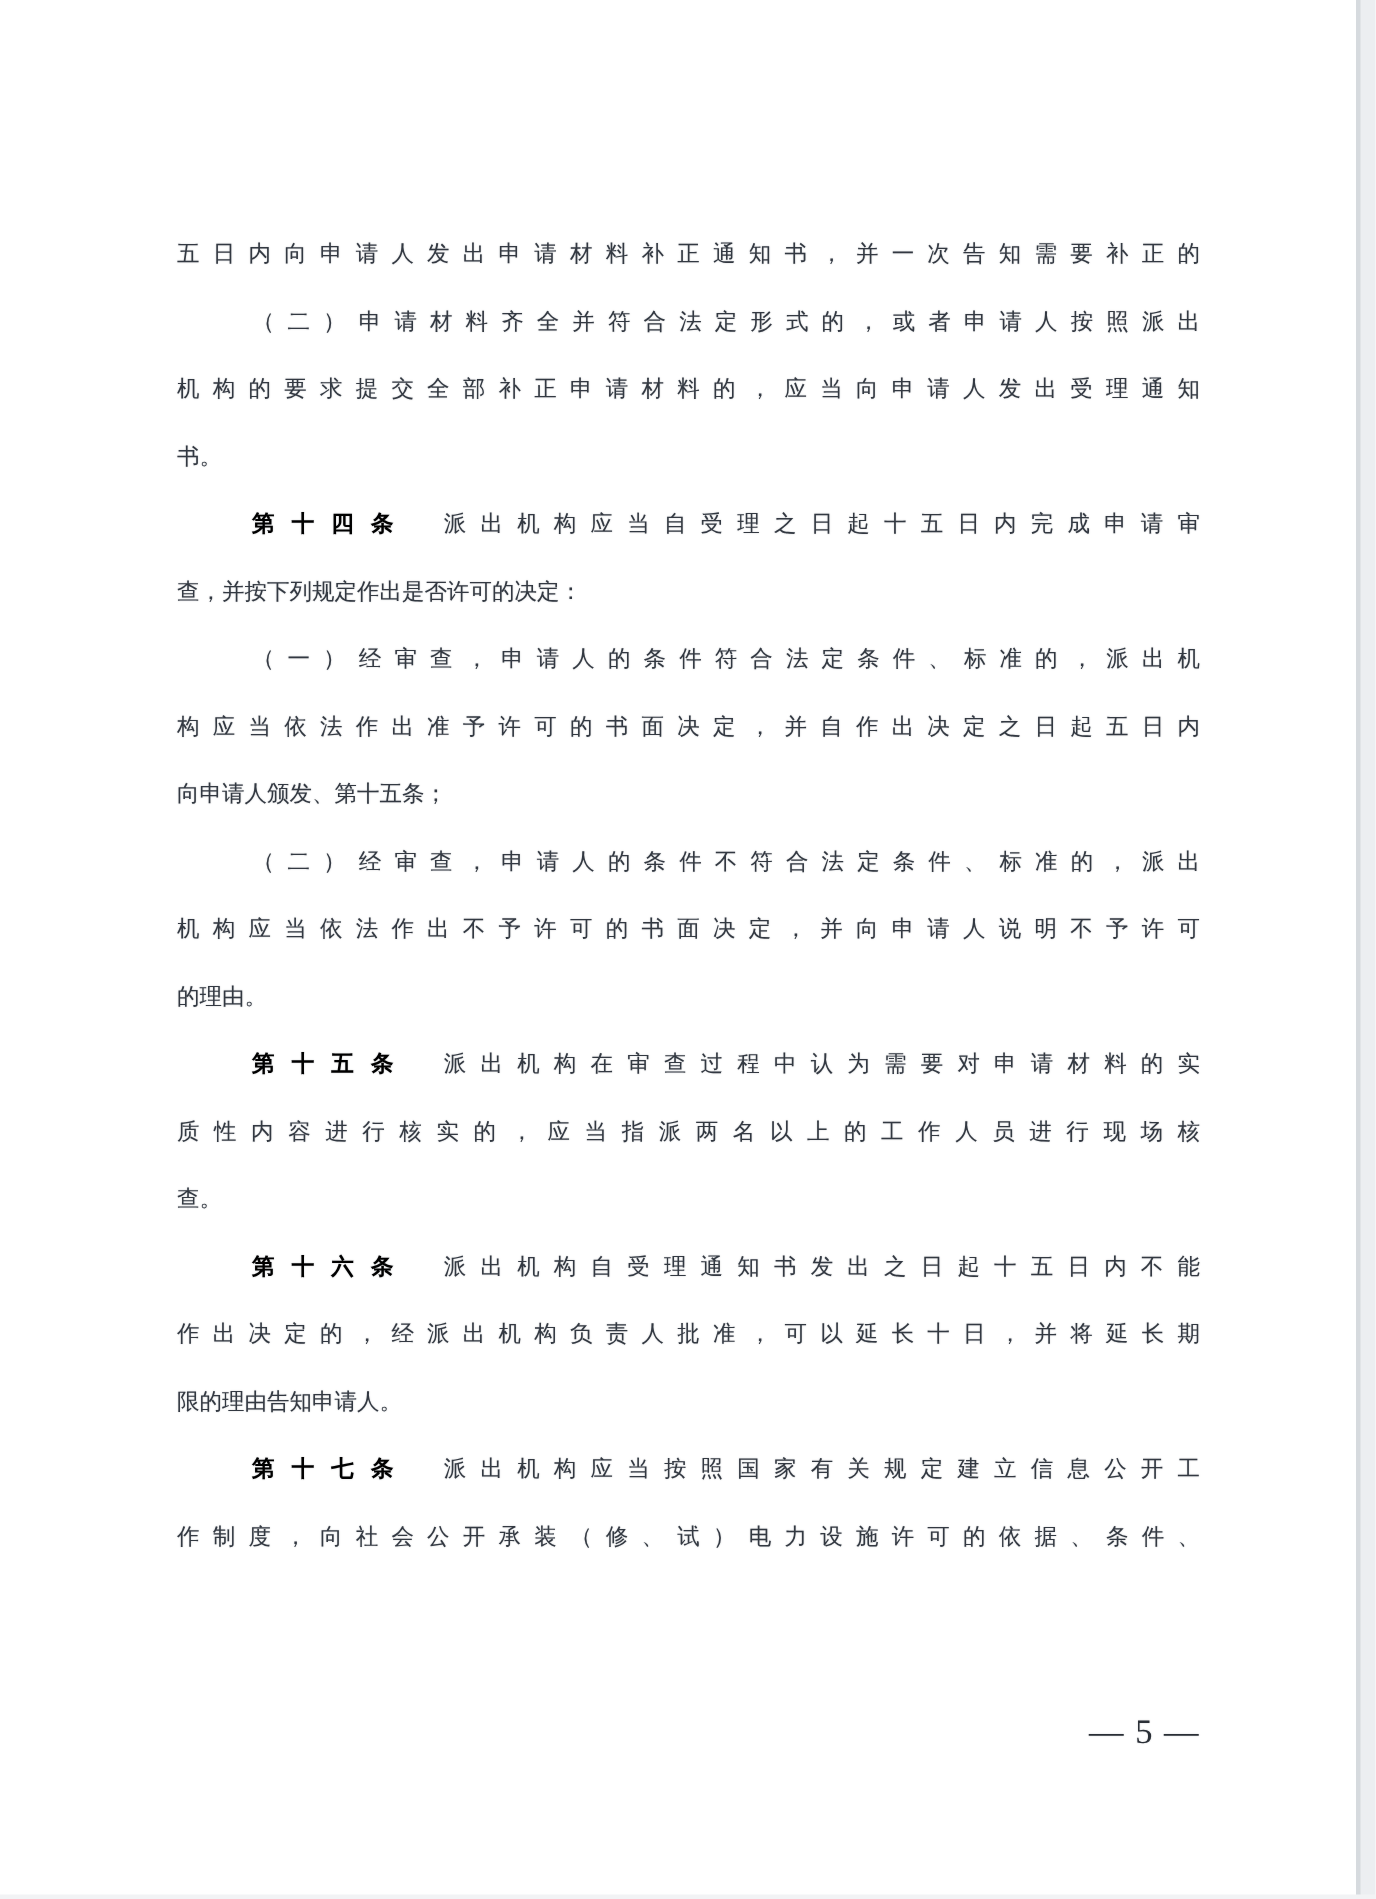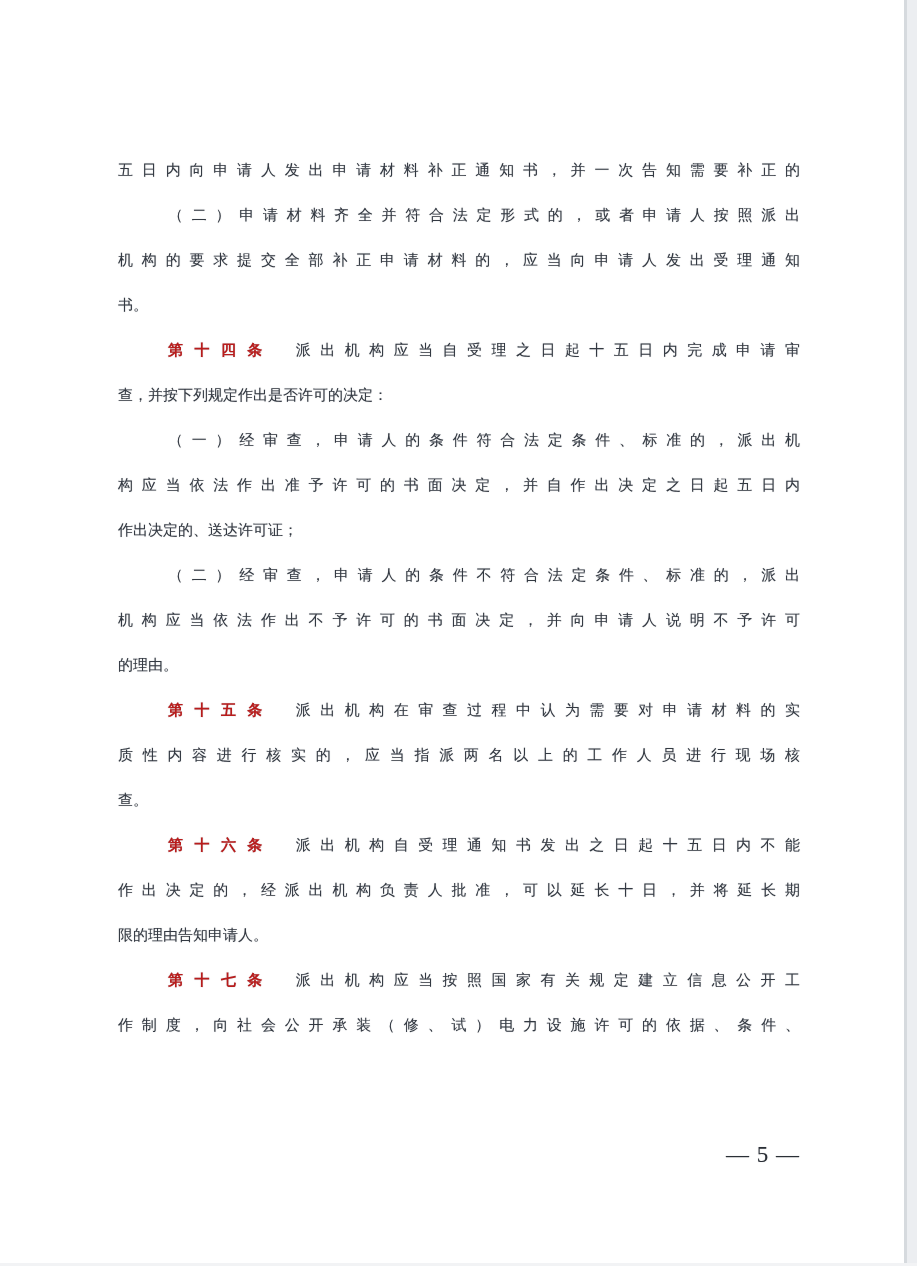--- a/index.html
+++ b/index.html
@@ -49,21 +49,21 @@
     white-space: normal;
     text-align: justify;
     text-align-last: justify;
     text-justify: inter-character;
   }
   .line.indent {
     padding-left: 50px;
   }
   .line .lead {
     font-weight: bold;
-    color: #b91c1c;
+    color: #000000;
     margin-right: 22px;
     letter-spacing: 2px;
     margin-top: 28px;
   }
   .footer-page-number {
     position: absolute;
     left: 118px;
     top: 1142px;
     width: 682px;
     text-align: right;
@@ -78,21 +78,21 @@
 
 <div class="doc-body">
     <div class="line justify"><span>五日内向申请人发出申请材料补正通知书，并一次告知需要补正的</span></div>
     <div class="line indent justify"><span>（二）申请材料齐全并符合法定形式的，或者申请人按照派出</span></div>
     <div class="line justify"><span>机构的要求提交全部补正申请材料的，应当向申请人发出受理通知</span></div>
     <div class="line"><span>书。</span></div>
     <div class="line indent justify"><b class="lead">第十四条</b><span>派出机构应当自受理之日起十五日内完成申请审</span></div>
     <div class="line"><span>查，并按下列规定作出是否许可的决定：</span></div>
     <div class="line indent justify"><span>（一）经审查，申请人的条件符合法定条件、标准的，派出机</span></div>
     <div class="line justify"><span>构应当依法作出准予许可的书面决定，并自作出决定之日起五日内</span></div>
-    <div class="line"><span>作出决定的、送达许可证；</span></div>
+    <div class="line"><span>向申请人颁发、第十五条；</span></div>
     <div class="line indent justify"><span>（二）经审查，申请人的条件不符合法定条件、标准的，派出</span></div>
     <div class="line justify"><span>机构应当依法作出不予许可的书面决定，并向申请人说明不予许可</span></div>
     <div class="line"><span>的理由。</span></div>
     <div class="line indent justify"><b class="lead">第十五条</b><span>派出机构在审查过程中认为需要对申请材料的实</span></div>
     <div class="line justify"><span>质性内容进行核实的，应当指派两名以上的工作人员进行现场核</span></div>
     <div class="line"><span>查。</span></div>
     <div class="line indent justify"><b class="lead">第十六条</b><span>派出机构自受理通知书发出之日起十五日内不能</span></div>
     <div class="line justify"><span>作出决定的，经派出机构负责人批准，可以延长十日，并将延长期</span></div>
     <div class="line"><span>限的理由告知申请人。</span></div>
     <div class="line indent justify"><b class="lead">第十七条</b><span>派出机构应当按照国家有关规定建立信息公开工</span></div>

